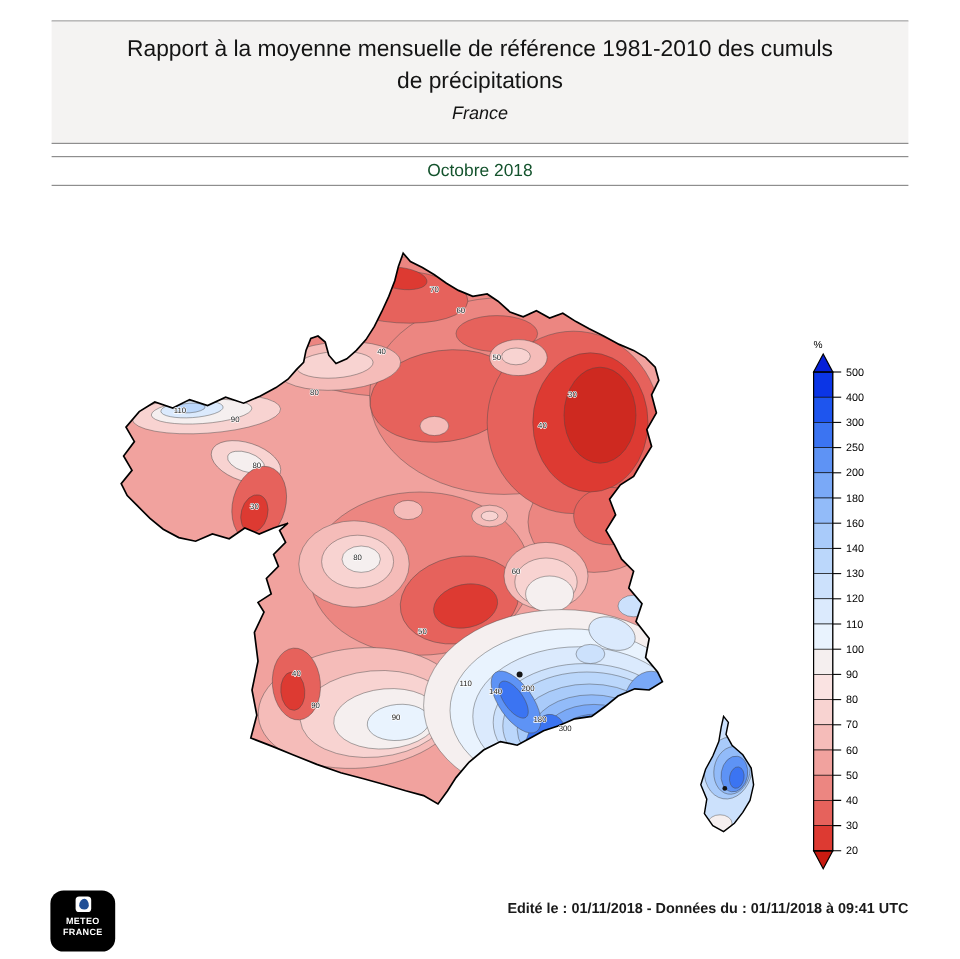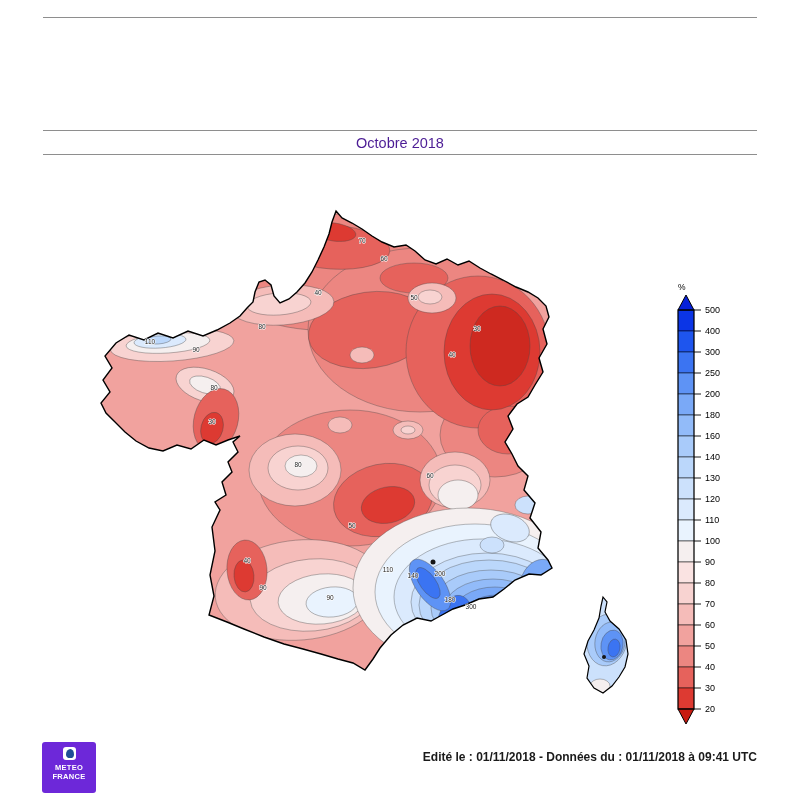--- a/index.html
+++ b/index.html
@@ -13,39 +13,44 @@
   .subtitle{font-style:italic;font-size:15px;color:#141414;margin-top:5px;}
   .period-strip{position:absolute;left:43px;top:130px;width:714px;height:23px;
                 border-top:1px solid #8E8E8E;border-bottom:1px solid #8E8E8E;
                 display:flex;align-items:center;justify-content:center;}
   .period{font-size:14.5px;}
   #map-svg{position:absolute;left:0;top:0;}
   .clabel{font:6.5px "Liberation Sans",sans-serif;fill:#222;
           paint-order:stroke;stroke:#fff;stroke-width:1.1px;text-anchor:middle;}
   .legend-label{font:9px "Liberation Sans",sans-serif;fill:#000;}
   .legend-unit{font:8.5px "Liberation Sans",sans-serif;fill:#000;}
-  .logo{position:absolute;left:42px;top:742px;width:54px;height:51px;border-radius:3px;
-        background:#6d28d9;color:#fff;text-align:center;}
+  .logo{position:absolute;left:42px;top:742px;width:54px;height:51px;border-radius:11px;
+        background:#000000;color:#fff;text-align:center;}
   .logo-icon{width:13px;height:13px;background:#fff;border-radius:3px;
              margin:5px auto 3px;position:relative;}
   .logo-icon::after{content:"";position:absolute;right:2px;top:2px;width:8px;height:9px;
              background:#1F4E96;border-radius:55% 45% 45% 55% / 60% 60% 40% 40%;}
   .logo-text{font-size:7.5px;font-weight:bold;letter-spacing:.3px;line-height:9px;}
   .issued{position:absolute;right:43px;top:750px;font-size:12px;font-weight:bold;color:#1A1A1A;margin-left:47px;}
 </style>
 </head>
 <body>
 
 <div class="page">
 
   <div class="rule" style="top:17px"></div>
 
+  <div class="title-box">
+    <div class="title-line first">Rapport à la moyenne mensuelle de référence 1981-2010 des cumuls</div>
+    <div class="title-line">de précipitations</div>
+    <div class="subtitle">France</div>
+  </div>
 
   <div class="period-strip">
-    <span class="period" id="period-label" style="color: #4c1d95;">Octobre 2018</span>
+    <span class="period" id="period-label" style="color: #14532d;">Octobre 2018</span>
   </div>
 
   <svg id="map-svg" width="800" height="799" viewBox="0 0 800 799">
     <defs>
       <clipPath id="clip-fr">
           <path d="M336,211 L342,218 L352,223 L362,229 L372,236 L382,242 L394,247 L406,245 L415,251 L425,260 L436,264 L447,259 L458,265 L469,261 L480,268 L491,274 L503,280 L516,287 L528,292 L538,298 L546,306 L549,317 L543,329 L547,344 L539,358 L543,372 L535,385 L528,397 L517,404 L508,416 L513,429 L505,442 L512,454 L518,466 L528,476 L524,490 L535,503 L530,518 L541,532 L538,548 L548,560 L552,568 L541,575 L529,574 L515,580 L504,589 L493,597 L479,599 L465,605 L453,609 L442,615 L431,621 L417,618 L403,625 L391,635 L380,648 L373,659 L365,670 L353,663 L338,659 L321,654 L303,649 L284,644 L264,637 L244,629 L227,622 L209,615 L214,596 L210,575 L215,551 L212,527 L220,510 L215,502 L226,495 L222,482 L232,472 L228,462 L238,452 L233,442 L240,436 L228,440 L216,445 L204,440 L191,449 L177,445 L163,451 L149,448 L136,441 L125,432 L114,421 L106,413 L101,403 L110,392 L103,380 L112,368 L105,356 L116,343 L129,335 L144,340 L158,333 L173,338 L188,331 L203,336 L217,330 L230,323 L240,316 L247,308 L253,302 L255,292 L259,282 L265,280 L271,285 L274,296 L280,303 L289,299 L297,292 L305,283 L312,272 L318,260 L324,247 L329,234 L332,222 Z"></path>
         </clipPath>
       <clipPath id="clip-co">
           <path d="M603,597 L607,602 L605,612 L610,621 L619,629 L626,640 L628,654 L625,667 L619,677 L612,686 L603,693 L594,688 L587,678 L589,666 L584,654 L588,641 L594,630 L599,618 L601,606 Z"></path>
         </clipPath>

